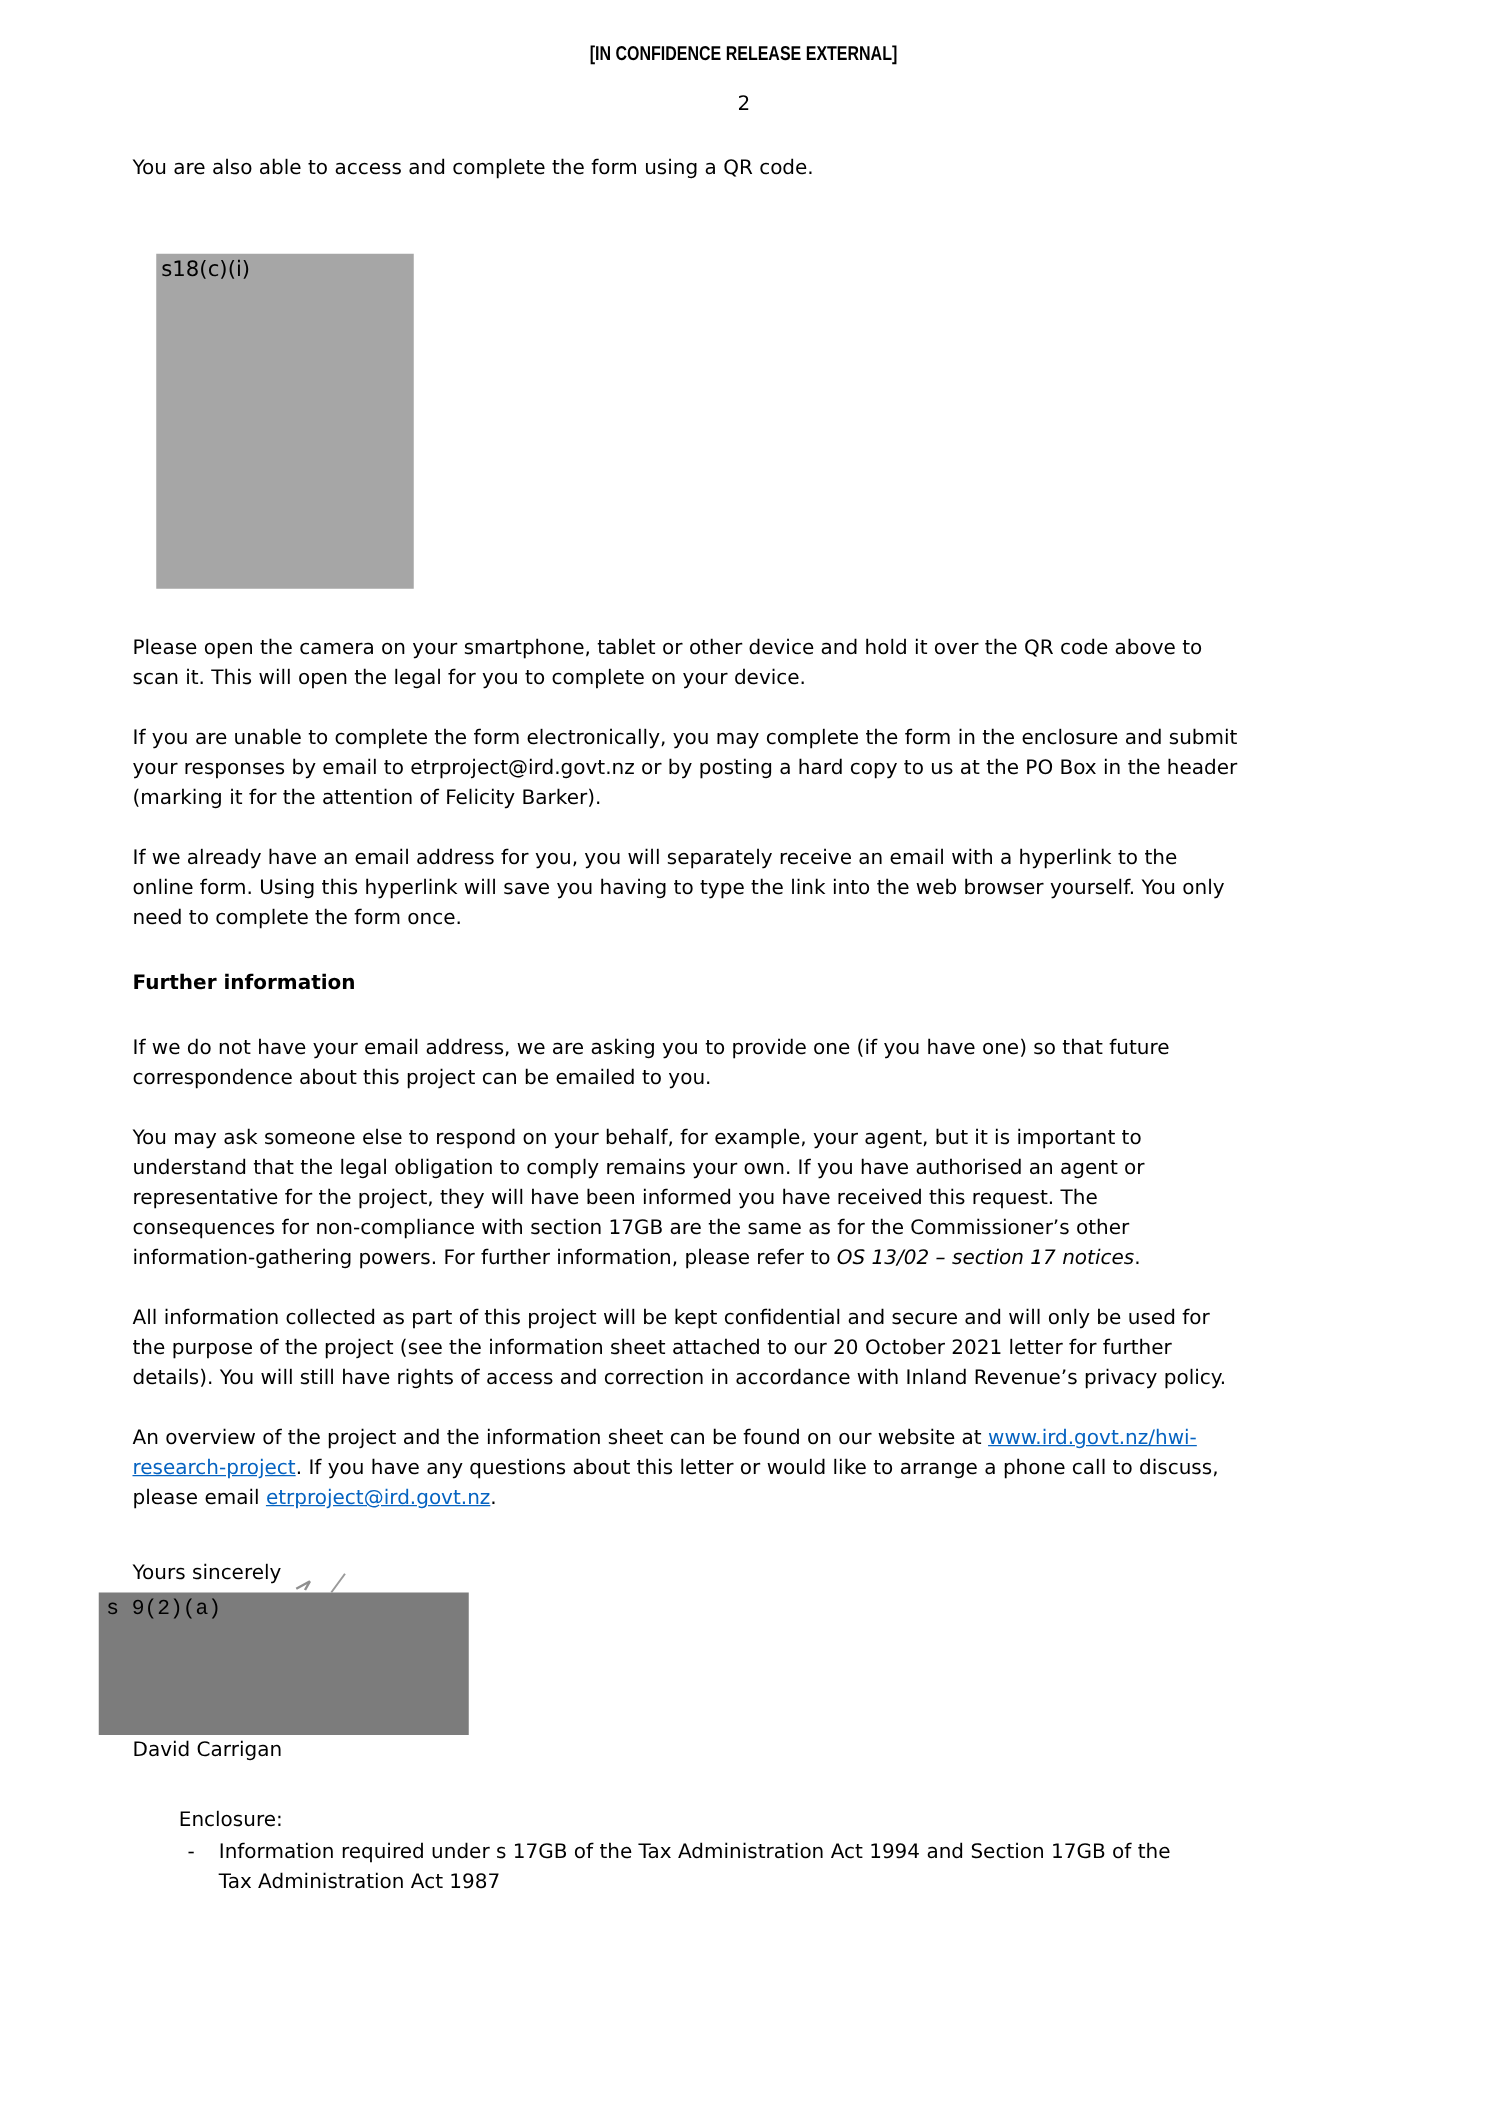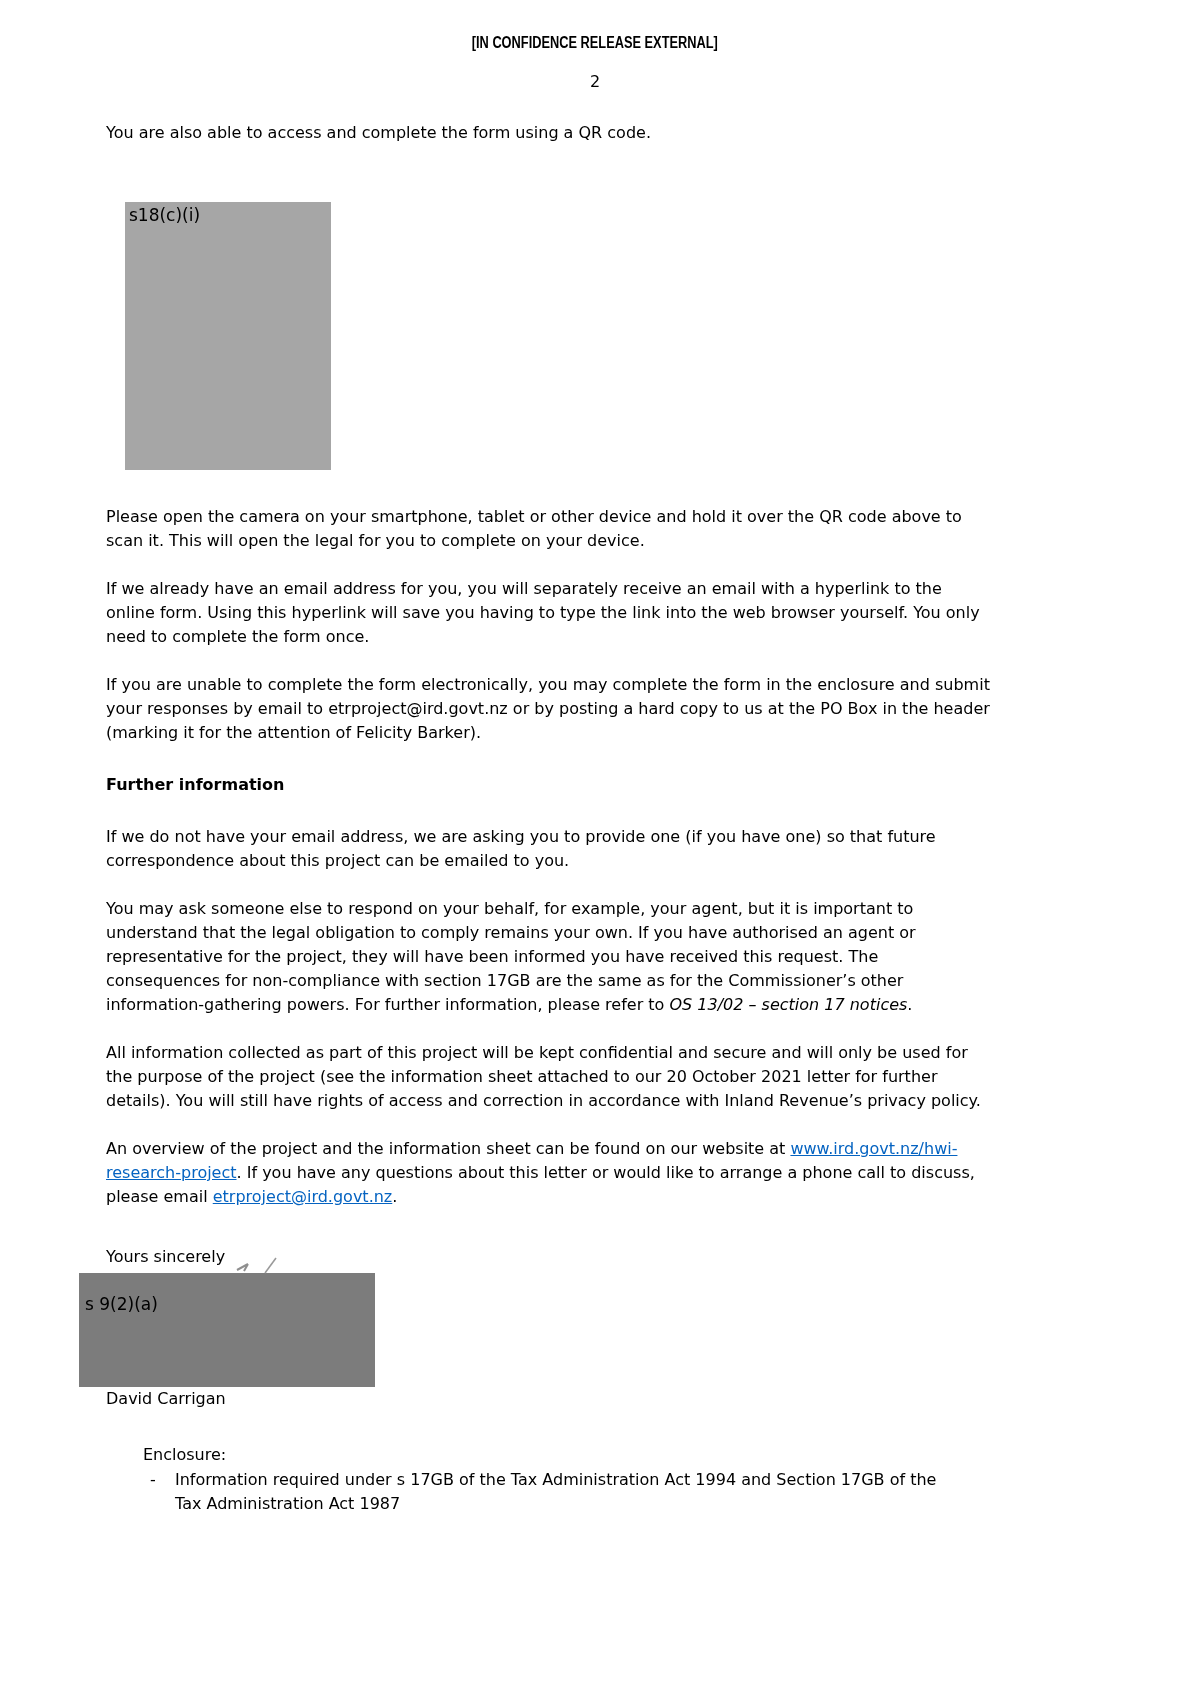--- a/index.html
+++ b/index.html
@@ -39,21 +39,22 @@
     width:206px; height:268px;
     margin:57px 0 35px 19px;
     background:var(--redaction_light, #a6a6a6);
     padding:2px 0 0 4px;
   }
   .sig-wrap { position:relative; margin-top:4px; }
   .redaction-sig {
     width:296px; height:114px;
     margin-left:-27px;
     background:var(--redaction_dark, #7c7c7c);
-    padding:20px 0 0 6px;
+    padding:3px 0 0 6px;
+    font-family:Liberation Mono, monospace;
   }
   .sig-remnant {
     position:absolute; left:128px; top:-17px;
     width:48px; height:18px;
   }
   h3.further { margin:28px 0 28px 0; font-size:16px; font-weight:bold; }
   .valediction { margin-top:36px !important; }
   .signoff-name { margin:12px 0 0 9px; }
   .signoff-title { margin:0 0 0 9px; font-weight:bold; font-size:17px; }
   .enclosure { margin:32px 0 0 37px; }
@@ -74,23 +75,23 @@
   <div class="content">
 
     <p class="first"><span class="seg-plain">You are also able to access and complete the form using a QR code.</span></p>
 
     <div class="redaction redaction-qr">
       <span>s18(c)(i)</span>
     </div>
 
     <p class="first"><span class="seg-plain">Please open the camera on your smartphone, tablet or other device and hold it over the QR code above to scan it. This will open the legal for you to complete on your device.</span></p>
 
+    <p><span class="seg-plain">If you are unable to complete the form electronically, you may complete the form in the enclosure and submit your responses by email to etrproject@ird.govt.nz or by posting a hard copy to us at the PO Box in the header (marking it for the attention of Felicity Barker).</span></p>
+
     <p><span class="seg-plain">If we already have an email address for you, you will separately receive an email with a hyperlink to the online form. Using this hyperlink will save you having to type the link into the web browser yourself. You only need to complete the form once.</span></p>
-
-    <p><span class="seg-plain">If you are unable to complete the form electronically, you may complete the form in the enclosure and submit your responses by email to etrproject@ird.govt.nz or by posting a hard copy to us at the PO Box in the header (marking it for the attention of Felicity Barker).</span></p>
 
     <h3 class="further">Further information</h3>
 
     <p class="first"><span class="seg-plain">If we do not have your email address, we are asking you to provide one (if you have one) so that future correspondence about this project can be emailed to you.</span></p>
 
     <p><span class="seg-plain">You may ask someone else to respond on your behalf, for example, your agent, but it is important to understand that the legal obligation to comply remains your own. If you have authorised an agent or representative for the project, they will have been informed you have received this request. The consequences for non-compliance with section 17GB are the same as for the Commissioner’s other information-gathering powers. For further information, please refer to </span><span class="seg-italic">OS 13/02 – section 17 notices</span><span class="seg-plain">.</span></p>
 
     <p><span class="seg-plain">All information collected as part of this project will be kept confidential and secure and will only be used for the purpose of the project (see the information sheet attached to our 20 October 2021 letter for further details). You will still have rights of access and correction in accordance with Inland Revenue’s privacy policy.</span></p>
 
     <p><span class="seg-plain">An overview of the project and the information sheet can be found on our website at </span><span class="seg-link">www.ird.govt.nz/hwi-research-project</span><span class="seg-plain">. If you have any questions about this letter or would like to arrange a phone call to discuss, please email </span><span class="seg-link">etrproject@ird.govt.nz</span><span class="seg-plain">.</span></p>

